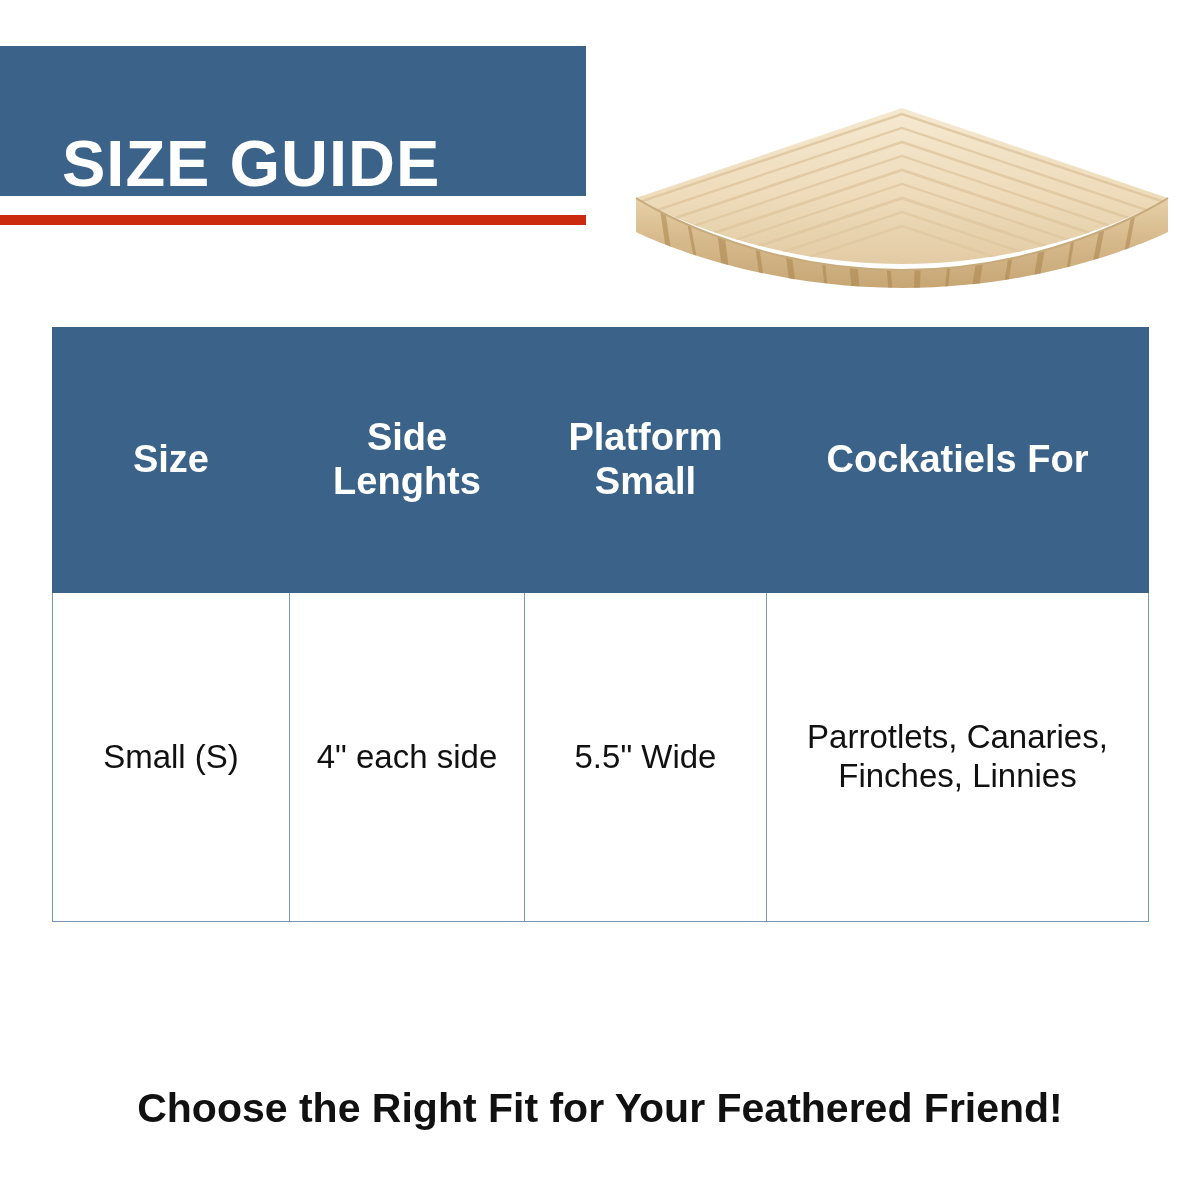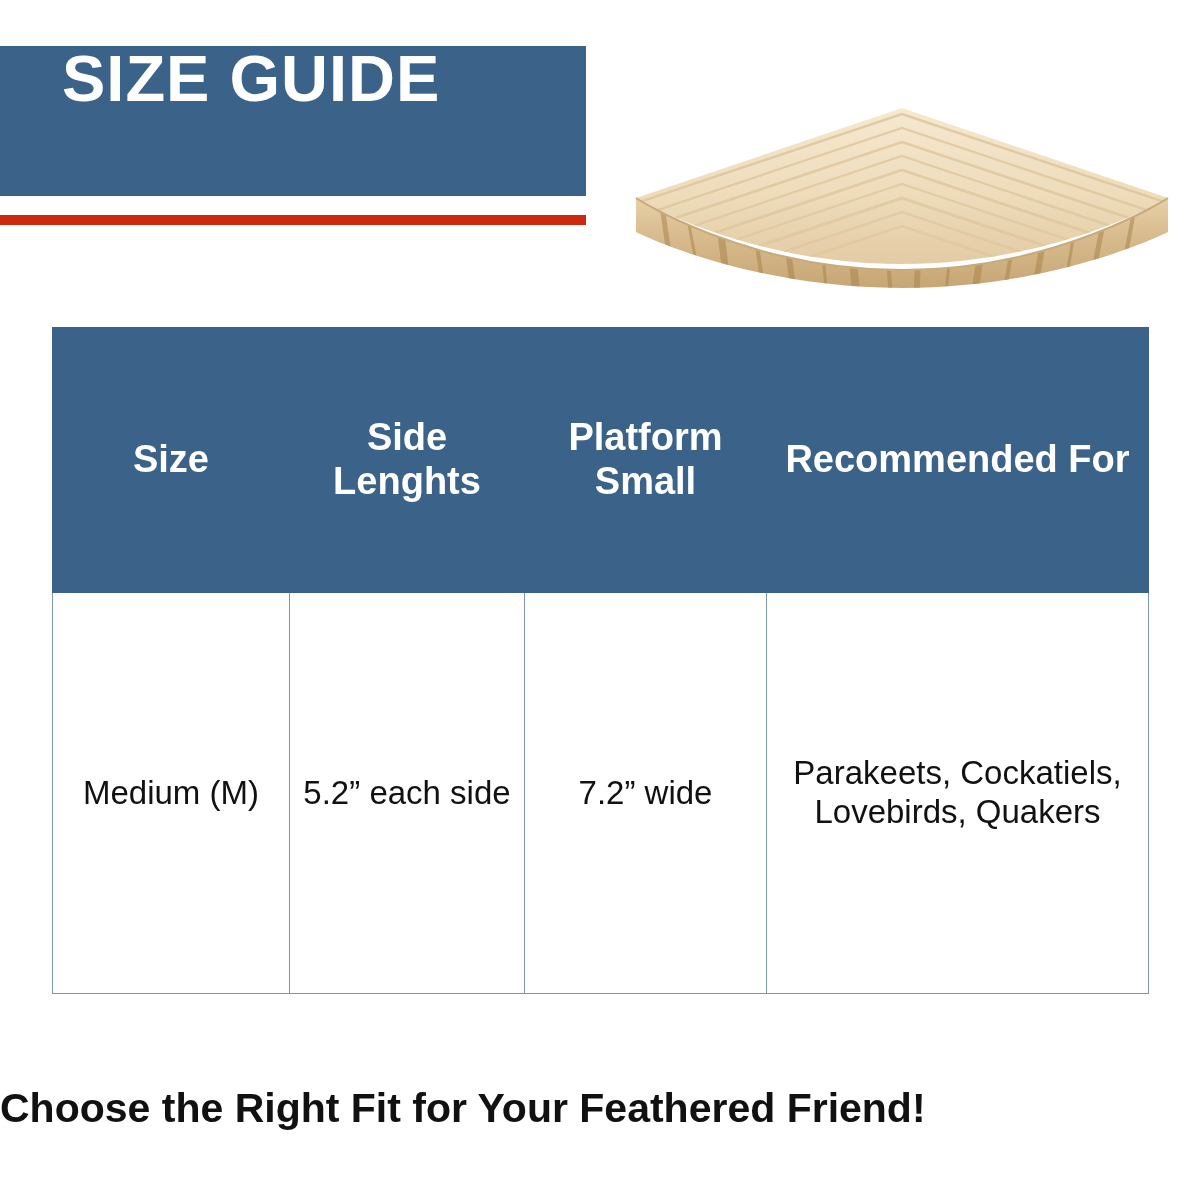--- a/index.html
+++ b/index.html
@@ -17,21 +17,21 @@
 
   
   .header-band {
     position: absolute;
     left: 0;
     top: 46px;
     width: 586px;
     height: 150px;
     background: #3b6389;
     display: flex;
-    align-items: flex-start;
+    align-items: flex-end;
   }
   .header-title {
     color: #ffffff;
     font-family: "Liberation Sans", sans-serif;
     font-weight: bold;
     font-size: 65px;
     letter-spacing: 1px;
     margin-left: 62px;
     line-height: 1;
     white-space: nowrap;
@@ -53,21 +53,21 @@
     width: 552px;
     height: 196px;
   }
 
   
   .size-table {
     position: absolute;
     left: 52px;
     top: 327px;
     width: 1096px;
-    height: 667px;
+    height: 595px;
     border-collapse: collapse;
     table-layout: fixed;
   }
   .size-table th,
   .size-table td {
     border: 1px solid #7a96b4;
     text-align: center;
     vertical-align: middle;
     padding: 4px 8px;
     box-sizing: border-box;
@@ -95,20 +95,21 @@
   .col-side    { width: 235px; margin-top: 18px; }
   .col-plat    { width: 242px; }
   .col-rec     { width: 382px; }
 
   
   .footer-line {
     position: absolute;
     left: 0;
     top: 1085px;
     width: 1200px;
+    text-align: center;
     font-family: "Liberation Sans", sans-serif;
     font-weight: bold;
     font-size: 41px;
     color: #111111;
     white-space: nowrap;
   }
 </style>
 </head>
 <body>
 
@@ -175,26 +176,26 @@
     <path d="M10,106 C10,106 120,178 276,178 C432,178 542,106 542,106" fill="none" stroke="#c8ab7c" stroke-width="2"></path>
   </svg>
 </div>
 
 <table class="size-table">
   <thead>
     <tr>
       <th class="col-size">Size</th>
       <th class="col-side">Side Lenghts</th>
       <th class="col-plat">Platform Small</th>
-      <th class="col-rec">Recommended For</th>
+      <th class="col-rec">Cockatiels For</th>
     </tr>
   </thead>
   <tbody>
     <tr>
-      <td class="col-size">Medium (M)</td>
-      <td class="col-side">5.2” each side</td>
-      <td class="col-plat">7.2” wide</td>
-      <td class="col-rec">Parakeets, Cockatiels, Lovebirds, Quakers</td>
+      <td class="col-size">Small (S)</td>
+      <td class="col-side">4" each side</td>
+      <td class="col-plat">5.5" Wide</td>
+      <td class="col-rec">Parrotlets, Canaries, Finches, Linnies</td>
     </tr>
   </tbody>
 </table>
 
 <div class="footer-line">Choose the Right Fit for Your Feathered Friend!</div>
 
 </body></html>

